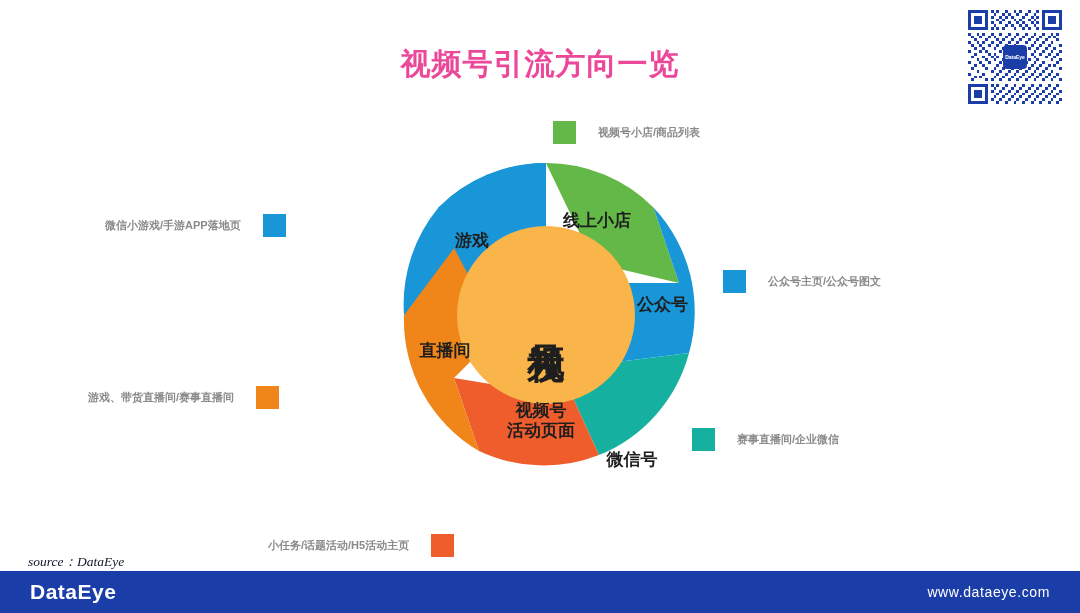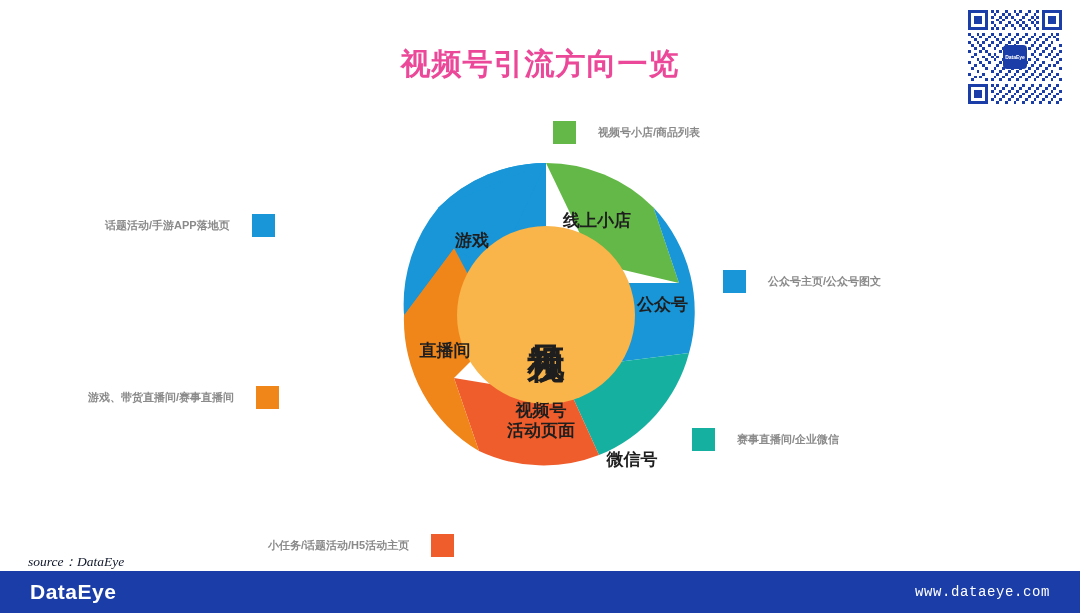--- a/index.html
+++ b/index.html
@@ -61,21 +61,21 @@
     position: absolute; left: 28px; bottom: 42px;
     font-size: 13.5px; font-style: italic; color: #0f172a;
     font-family: "Liberation Serif", "DejaVu Serif", serif;
   }
   .footer {
     position: absolute; left: 0; bottom: 0; width: 1080px; height: 42px;
     background: #1b3da8; display: flex; align-items: center;
     justify-content: space-between; padding: 0 30px;
   }
   .footer .brand { color:#fff; font-size: 21px; font-weight: 700; letter-spacing: 0.5px; }
-  .footer .url { color:#fff; font-size: 14px; letter-spacing: 0.6px; font-family: Liberation Mono, monospace; }
+  .footer .url { color:#fff; font-size: 14px; letter-spacing: 0.6px; }
 </style>
 </head>
 <body>
 
 <div id="page">
 
   <div class="title">视频号引流方向一览</div>
 
   <div class="qr-wrap">
     <svg width="94" height="94" viewBox="0 0 33 33" shape-rendering="crispEdges">
@@ -407,21 +407,21 @@
     </div>
     <div class="seg-label" style="left:8px; top:178px; width:86px;">直播间</div>
   </div>
 
   <div class="legend right" style="left:553px; top:121px;">
     <span class="sw" style="background:#63b847"></span>
     <span class="txt">视频号小店/商品列表</span>
   </div>
 
   <div class="legend left" style="left:105px; top:214px;">
-    <span class="txt">话题活动/手游APP落地页</span>
+    <span class="txt">微信小游戏/手游APP落地页</span>
     <span class="sw" style="background:#1896d8"></span>
   </div>
 
   <div class="legend right" style="left:723px; top:270px;">
     <span class="sw" style="background:#1896d8"></span>
     <span class="txt">公众号主页/公众号图文</span>
   </div>
 
   <div class="legend left" style="left:88px; top:386px;">
     <span class="txt">游戏、带货直播间/赛事直播间</span>

